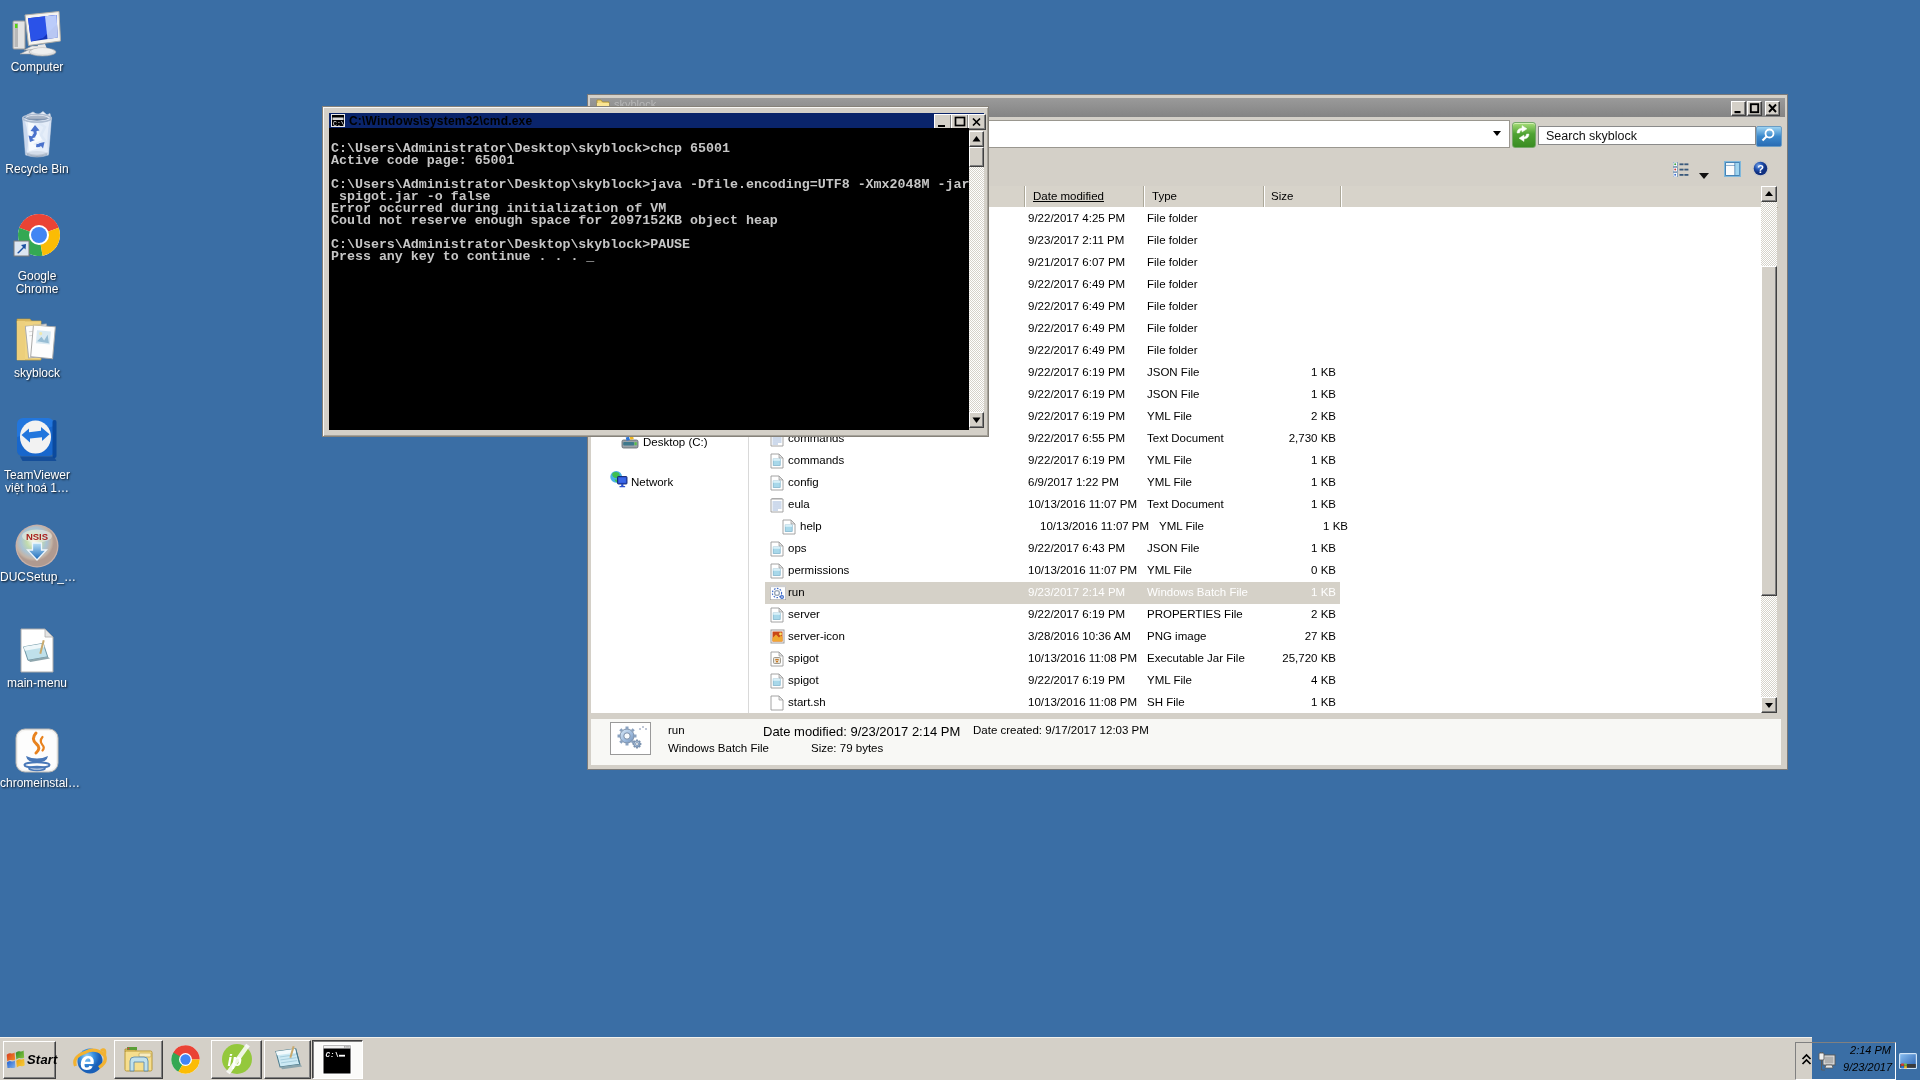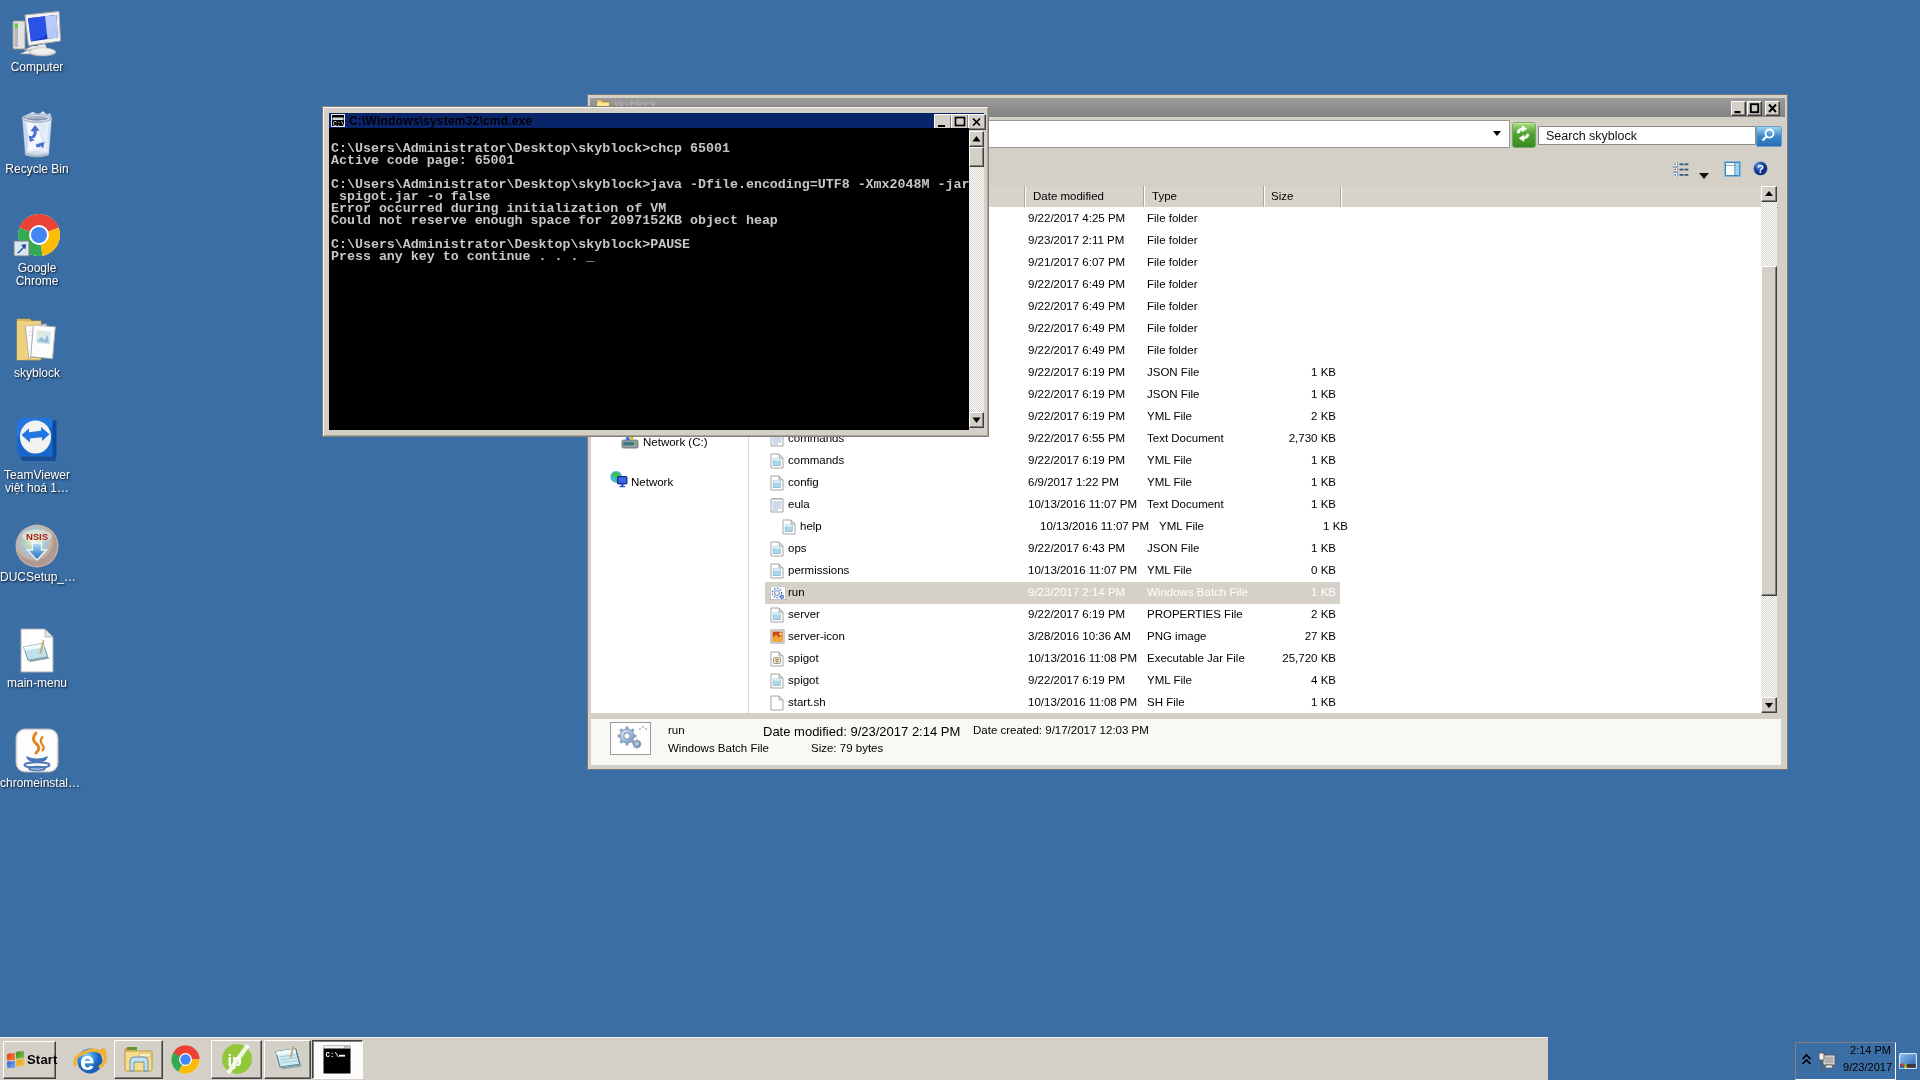--- a/index.html
+++ b/index.html
@@ -69,21 +69,21 @@
 <path d="M26 23 L6.3 15.8 A21 21 0 0 1 45.7 15.8 Z" fill="#ea4335"></path>
 <path d="M26 23 L6.3 15.8 A21 21 0 0 0 29.6 43.7 Z" fill="#34a853"></path>
 <path d="M26 23 L29.6 43.7 A21 21 0 0 0 45.7 15.8 Z" fill="#fbbc05"></path>
 <circle cx="26" cy="23" r="10" fill="#fff"></circle>
 <circle cx="26" cy="23" r="8" fill="#4285f4"></circle>
 <g>
         <rect x="1" y="29" width="15" height="15" fill="#dce6f2" stroke="#7b7b7b"></rect>
 <path d="M4 41 L10 35 L8 33 L13 32 L12.5 37.5 L11 36 L5.5 41.5 Z" fill="#1a4fa0"></path>
       </g>
 </svg>
-<div class="lbl" style="margin-top:2px">Google<br>Chrome</div>
+<div class="lbl" style="margin-top:10px">Google<br>Chrome</div>
 </div>
 
 <div class="di" style="left:0;top:314px">
 <svg width="44" height="49" viewBox="0 0 44 49">
 <path d="M2 5 L15 5 L18 9 L2 9 Z" fill="#e7c671" stroke="#b09036" stroke-width=".7"></path>
 <path d="M2 7 L26 7 L26 46 L2 46 Z" fill="#f0d583" stroke="#c0a045" stroke-width=".8"></path>
 <g transform="rotate(-6 22 28)">
         <rect x="12" y="11" width="21" height="32" fill="#fcfcfc" stroke="#ababab"></rect>
         <g stroke="#d8d8d8" stroke-width="1">
           <line x1="15" y1="17" x2="30" y2="17"></line>
@@ -238,39 +238,39 @@
           </radialGradient>
         </defs>
         <text x="8.5" y="12.5" font-size="11" font-weight="bold" fill="#fff" text-anchor="middle" font-family="Liberation Sans">?</text>
       </svg></div>
 
   <div class="abs" style="left:160px;top:91px;width:1030px;height:21px;background:#d7d3ca;border-bottom:1px solid #aba795;"></div>
   <div class="hdrsep" style="left:436px;top:91px"></div>
   <div class="hdrsep" style="left:555px;top:91px"></div>
   <div class="hdrsep" style="left:675px;top:91px"></div>
   <div class="hdrsep" style="left:752px;top:91px"></div>
-  <div class="abs" style="left:445px;top:95px;font-size:11.5px;">Date modified</div>
+  <div class="abs" style="left:445px;top:95px;font-size:11.5px;text-decoration:underline;">Date modified</div>
   <div class="abs" style="left:564px;top:95px;font-size:11.5px;">Type</div>
   <div class="abs" style="left:683px;top:95px;font-size:11.5px;">Size</div>
 
   <div class="abs" style="left:3px;top:112px;width:1170px;height:506px;background:#fff;"></div>
   <div class="abs" style="left:160px;top:112px;width:1px;height:506px;background:#d9d9d9;"></div>
 
   <div class="abs" style="left:33px;top:337px"><svg width="18" height="17" viewBox="0 0 18 17">
         <rect x="1" y="8" width="16" height="8" rx="1.5" fill="#9aa2a8" stroke="#5a6268" stroke-width=".8"></rect>
         <rect x="2.2" y="10" width="11" height="3.4" rx="1" fill="#3e788c"></rect>
         <rect x="13.5" y="10.2" width="2.2" height="3" fill="#58c048"></rect>
         <g transform="translate(4.5,0) rotate(-14 4 4)">
           <rect x="0" y="0.5" width="3.4" height="3.4" fill="#e0402c"></rect>
           <rect x="4" y="0.5" width="3.4" height="3.4" fill="#7cc043"></rect>
           <rect x="0" y="4.5" width="3.4" height="3.4" fill="#2c74d8"></rect>
           <rect x="4" y="4.5" width="3.4" height="3.4" fill="#f0b820"></rect>
         </g>
       </svg></div>
-  <div class="abs" style="left:55px;top:341px;font-size:11.5px;">Network (C:)</div>
+  <div class="abs" style="left:55px;top:341px;font-size:11.5px;">Desktop (C:)</div>
   <div class="abs" style="left:22px;top:375px"><svg width="18" height="18" viewBox="0 0 18 18">
         <circle cx="6.2" cy="6.8" r="5.9" fill="#49b0e8"></circle>
         <path d="M2.5 3 Q5 1.2 8.5 2.6 Q10.5 5 9.5 7.5 Q6.5 9 4 7.5 Q1.5 5.5 2.5 3 Z" fill="#3fc050"></path>
         <path d="M4.5 9.5 Q7 9 8.8 10.5 Q8.5 12.2 6.8 12.6 Q5 11.5 4.5 9.5 Z" fill="#3fc050"></path>
         <rect x="7.5" y="6.5" width="9.5" height="7.5" rx=".8" fill="#2a50cc" stroke="#12246e" stroke-width=".9"></rect>
         <rect x="8.7" y="7.7" width="7.1" height="5" fill="#3a66e8"></rect>
         <rect x="11.2" y="14" width="2.2" height="2" fill="#2a50cc"></rect>
         <rect x="9.4" y="16" width="5.8" height="1.3" rx=".6" fill="#2a50cc"></rect>
       </svg></div>
   <div class="abs" style="left:43px;top:381px;font-size:11.5px;">Network</div>
@@ -587,21 +587,21 @@
   <div class="abs dither" style="left:646px;top:24px;width:15px;height:297px;"></div>
   <div class="cbtn" style="left:646px;top:24px;width:13px;height:14px"><svg width="13" height="14">
         <path d="M6.5 4 L10.5 9.5 L2.5 9.5 Z" fill="#000"></path>
       </svg></div>
   <div class="abs raised" style="left:646px;top:40px;width:13px;height:18px;"></div>
   <div class="cbtn" style="left:646px;top:305px;width:13px;height:14px"><svg width="13" height="14">
         <path d="M6.5 10 L10.5 4.5 L2.5 4.5 Z" fill="#000"></path>
       </svg></div>
 </div>
 
-<div class="abs" id="taskbar" style="left:0;top:1037px;width:1548px;height:43px;background:#D4D0C8;border-top:1px solid #f2f0ec;">
+<div class="abs" id="taskbar" style="left:0;top:1037px;width:1812px;height:43px;background:#D4D0C8;border-top:1px solid #f2f0ec;font-style:italic;">
   <div class="abs raised" style="left:3px;top:3px;width:51px;height:36px;">
     <svg class="abs" style="left:2px;top:8px" width="20" height="18" viewBox="0 0 20 18">
       <defs>
           <path id="pane" d="M0.5 2.4 Q2.5 0.4 4.5 1.3 Q6.6 2.2 8.5 0.9 L8.5 7.7 Q6.6 9.0 4.5 8.1 Q2.5 7.2 0.5 9.2 Z"></path>
       <linearGradient id="fr" x1="0" y1="0" x2="1" y2="1">
             <stop offset="0%" stop-color="#d83a20"></stop>
             <stop offset="100%" stop-color="#f29024"></stop>
           </linearGradient>
       <linearGradient id="fg" x1="0" y1="0" x2="1" y2="1">
             <stop offset="0%" stop-color="#2f8a28"></stop>

